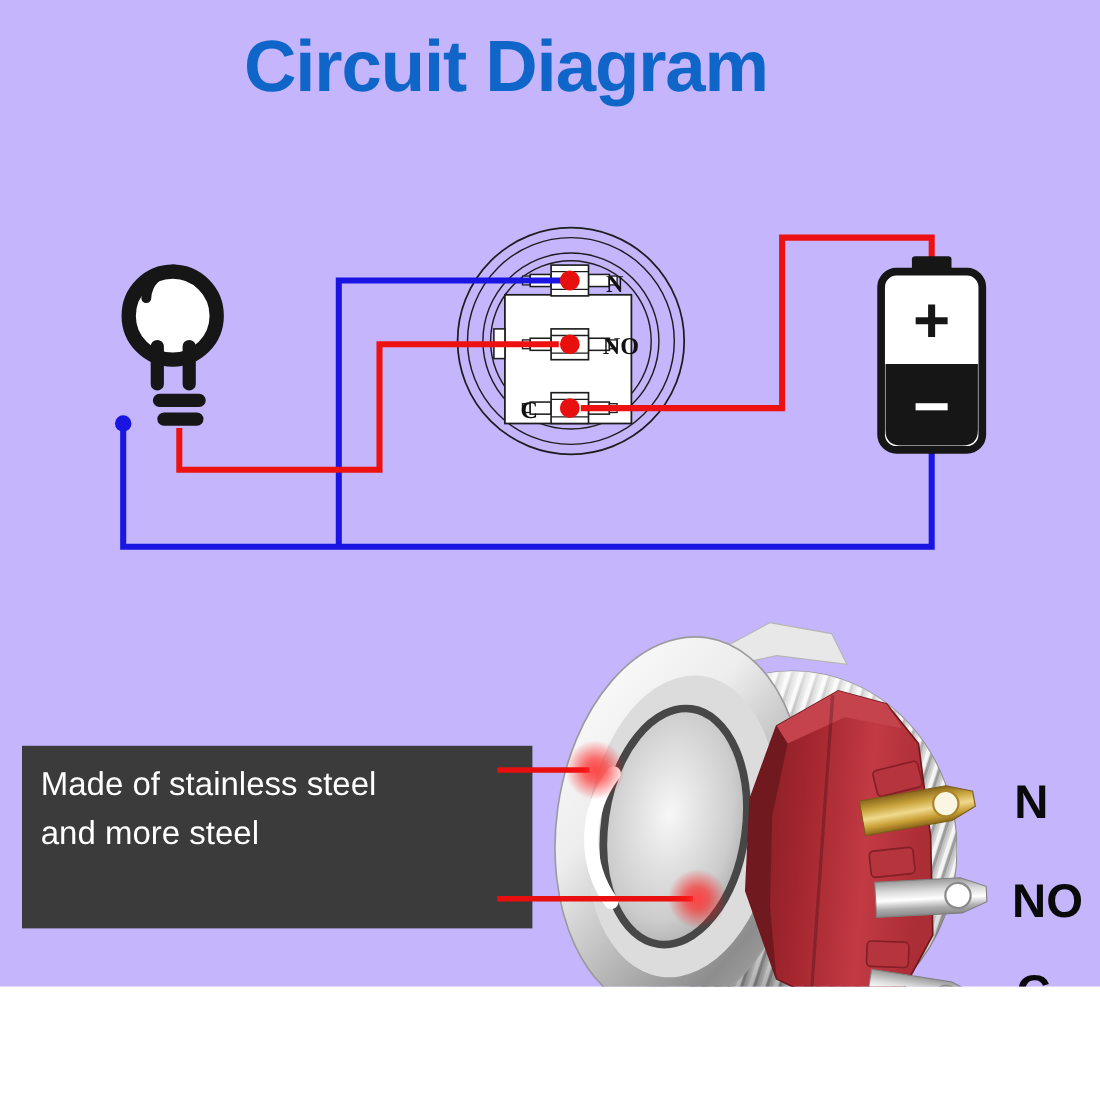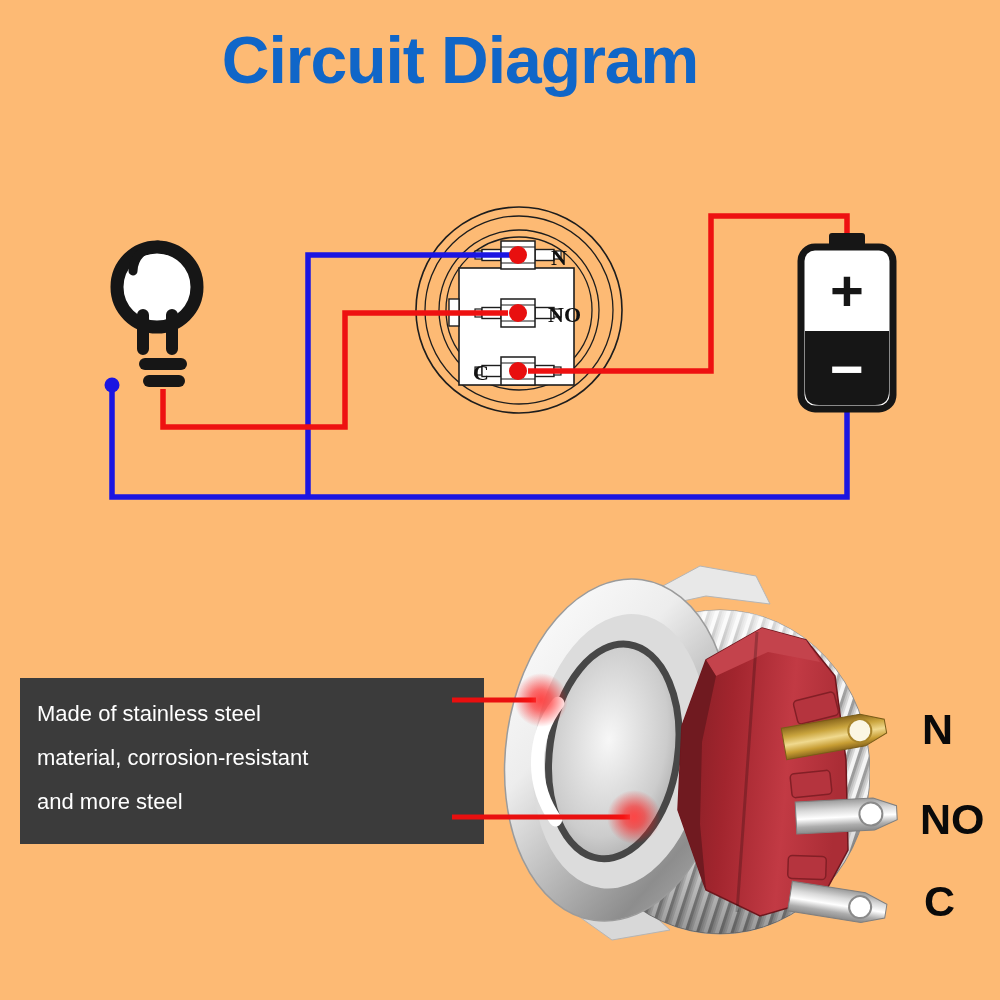--- a/index.html
+++ b/index.html
@@ -1,36 +1,35 @@
 <!DOCTYPE html>
 <html><head>
 <meta charset="utf-8">
 <style>
   html,body{margin:0;padding:0;background:#fff;}
-  .canvas{position:relative;width:1000px;height:1000px;background:#fdba74;overflow:hidden;
+  .canvas{position:relative;width:1000px;height:897px;background:#c4b5fd;overflow:hidden;
           font-family:"Liberation Sans", sans-serif;}
   .title{position:absolute;left:460px;top:22px;transform:translateX(-50%);
          font-size:66px;font-weight:bold;color:#1066c8;white-space:nowrap;letter-spacing:-1px;}
   .callout{position:absolute;left:20px;top:678px;width:464px;height:166px;background:#3b3b3b;
-           color:#ffffff;font-size:22px;line-height:44px;padding:14px 0 0 17px;box-sizing:border-box;}
+           color:#ffffff;font-size:30px;line-height:44px;padding:14px 0 0 17px;box-sizing:border-box;}
   svg.art{position:absolute;left:0;top:0;}
   .lbl-serif{font-family:"Liberation Serif", serif;font-weight:bold;font-size:22px;fill:#111;}
   .lbl-photo{font-family:"Liberation Sans", sans-serif;font-weight:bold;font-size:43px;fill:#0a0a0a;}
   .batt-sym{font-family:"Liberation Sans", sans-serif;font-weight:bold;}
 </style>
 </head>
 <body>
 
 <div class="canvas">
 
   <div class="title">Circuit Diagram</div>
 
   <div class="callout">
     <div>Made of stainless steel</div>
-    <div>material, corrosion-resistant</div>
     <div>and more steel</div>
   </div>
 
   <svg class="art" width="1000" height="1000" viewBox="0 0 1000 1000">
     <defs>
       <linearGradient id="chromeGrad" x1="0" y1="0" x2="1" y2="1">
         <stop offset="0" stop-color="#ffffff"></stop>
           <stop offset="0.35" stop-color="#ededed"></stop>
         <stop offset="0.55" stop-color="#c2c2c2"></stop>
           <stop offset="0.8" stop-color="#8d8d8d"></stop>

